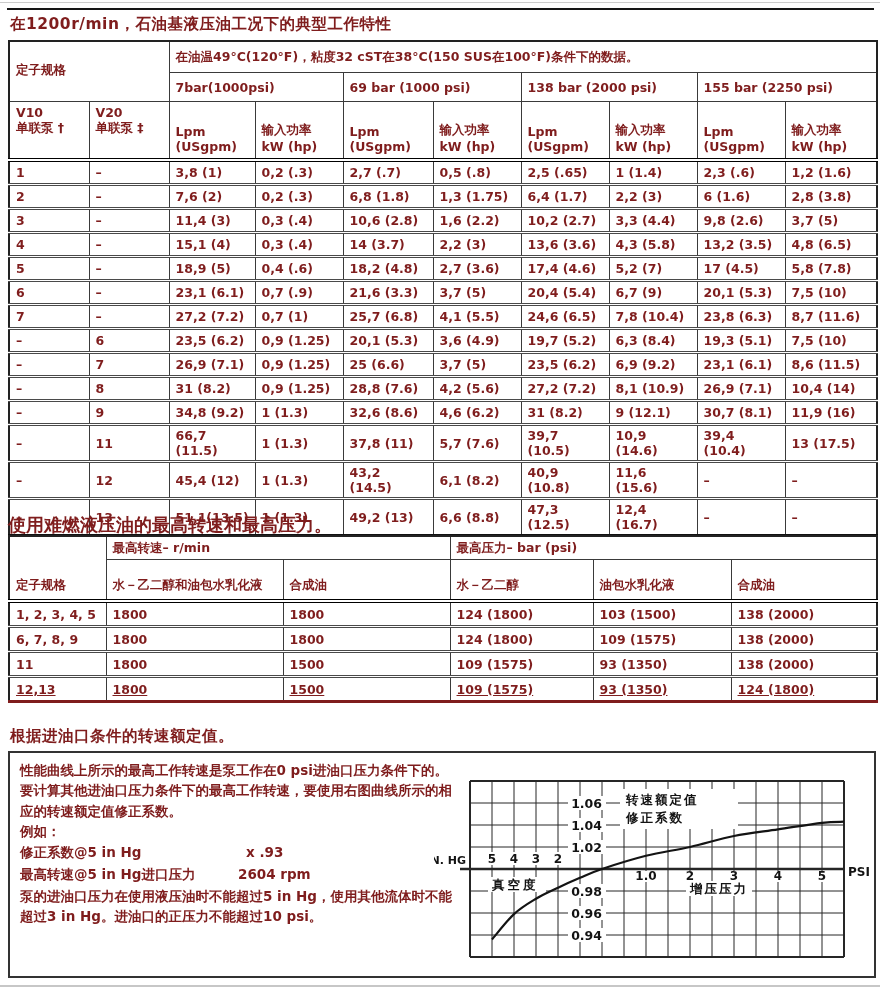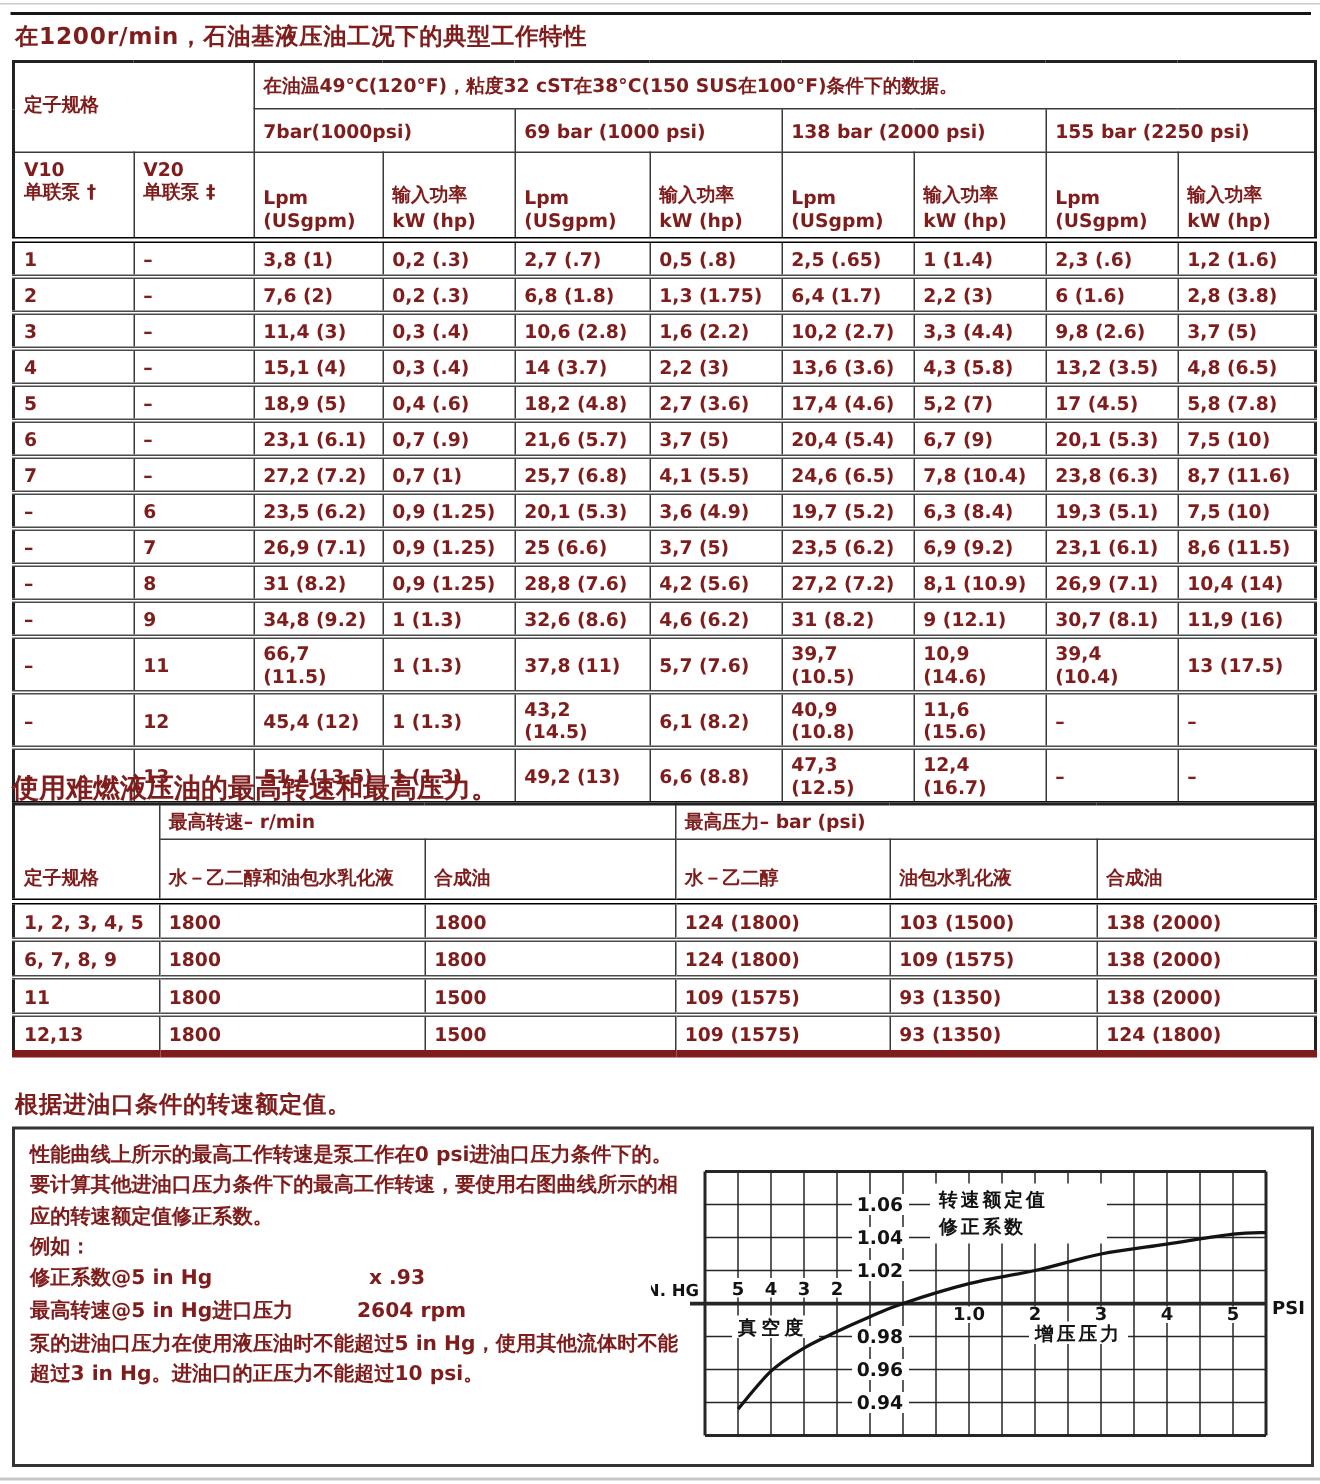--- a/index.html
+++ b/index.html
@@ -27,21 +27,21 @@
   .t1 tbody tr:last-child td  { border-bottom:3px solid #111; }
 
   .caption2 { position:absolute; top:513px; left:8px; font-size:18px; font-weight:700; }
 
   .t2 { position:absolute; top:535px; left:8px; width:868px; border:2px solid #222; }
   .t2 tr.group-row th { height:18px; }
   .t2 tr.subhead th   { height:32px; vertical-align:bottom; padding-bottom:5px; border-bottom:4px double #000; }
   .t2 th.stator-span  { vertical-align:bottom; padding-bottom:5px; }
   .t2 tbody td { height:18px; border-top:3px double #4a4a4a; }
   .t2 tbody tr:first-child td { border-top:4px double #000;margin-left:38px; }
-  .t2 tbody tr:last-child td  { border-bottom:5px solid #7f1d1d; }
+  .t2 tbody tr:last-child td  { border-bottom:3px solid #7f1d1d;text-decoration:underline; }
 
   .note-line { position:absolute; top:706px; left:8px; font-size:12.5px; font-weight:600; }
 
   .section-title { position:absolute; top:726px; left:10px; margin:0; font-size:15.5px; font-weight:700; letter-spacing:0.5px; }
 
   .info-box { position:absolute; top:751px; left:8px; width:868px; height:227px;
               border:2px solid #333; box-sizing:border-box; }
   .info-text { position:absolute; left:10px; top:7px; width:432px;
                font-size:13.5px; font-weight:600; line-height:1.5; }
   .info-text p { margin:0; }
@@ -171,21 +171,21 @@
           <td>17,4 (4.6)</td>
           <td>5,2 (7)</td>
           <td>17 (4.5)</td>
           <td>5,8 (7.8)</td>
         </tr>
         <tr>
           <td>6</td>
           <td>–</td>
           <td>23,1 (6.1)</td>
           <td>0,7 (.9)</td>
-          <td>21,6 (5.7)</td>
+          <td>21,6 (3.3)</td>
           <td>3,7 (5)</td>
           <td>20,4 (5.4)</td>
           <td>6,7 (9)</td>
           <td>20,1 (5.3)</td>
           <td>7,5 (10)</td>
         </tr>
         <tr>
           <td>7</td>
           <td>–</td>
           <td>27,2 (7.2)</td>

